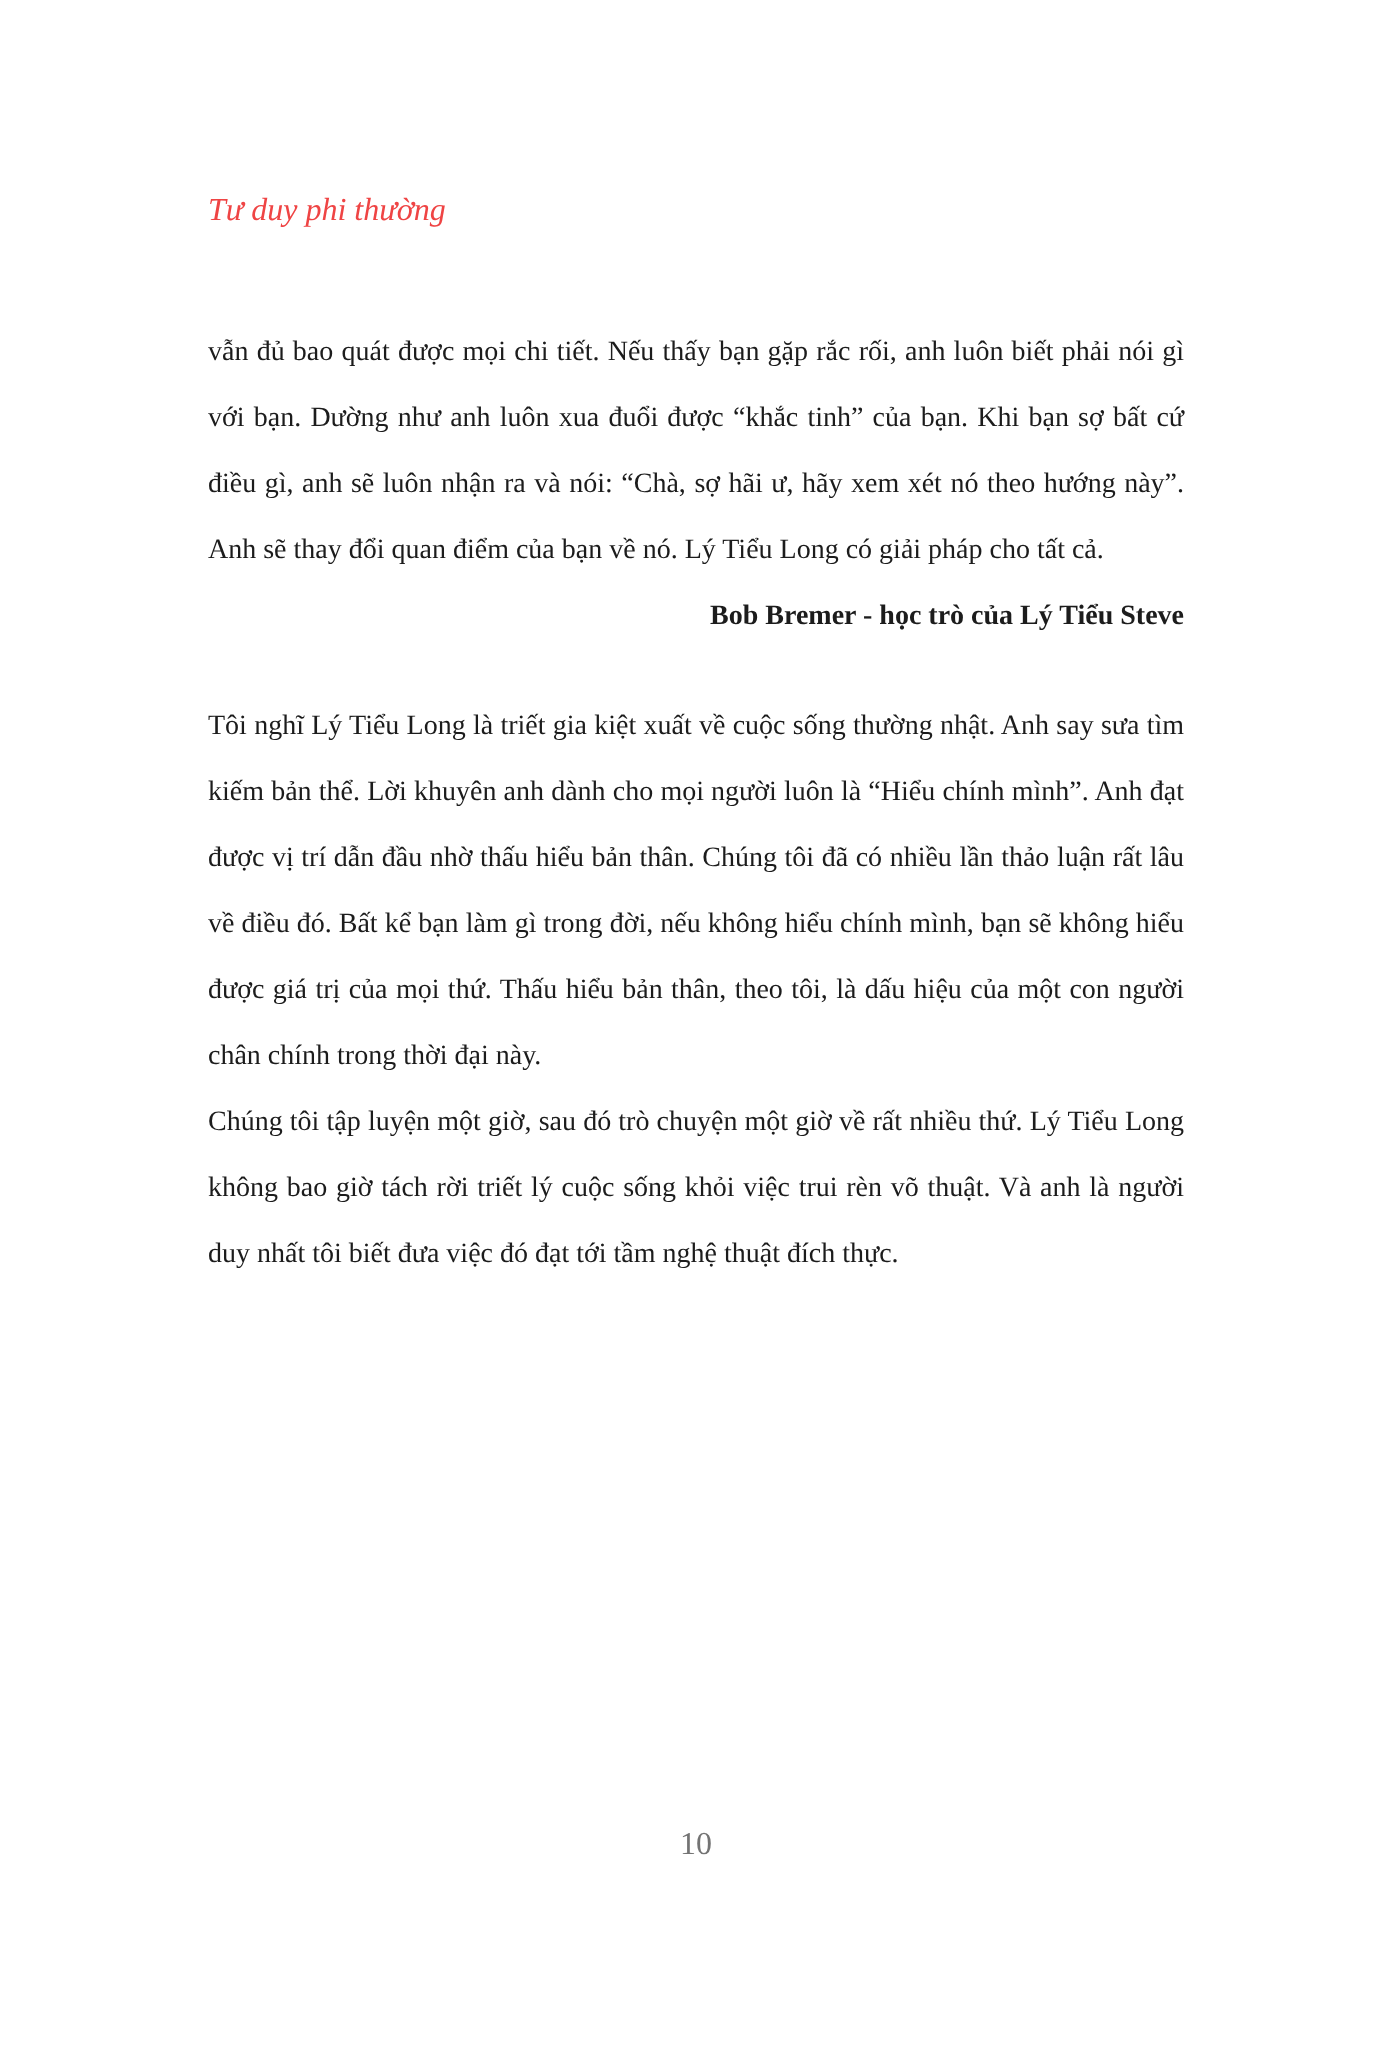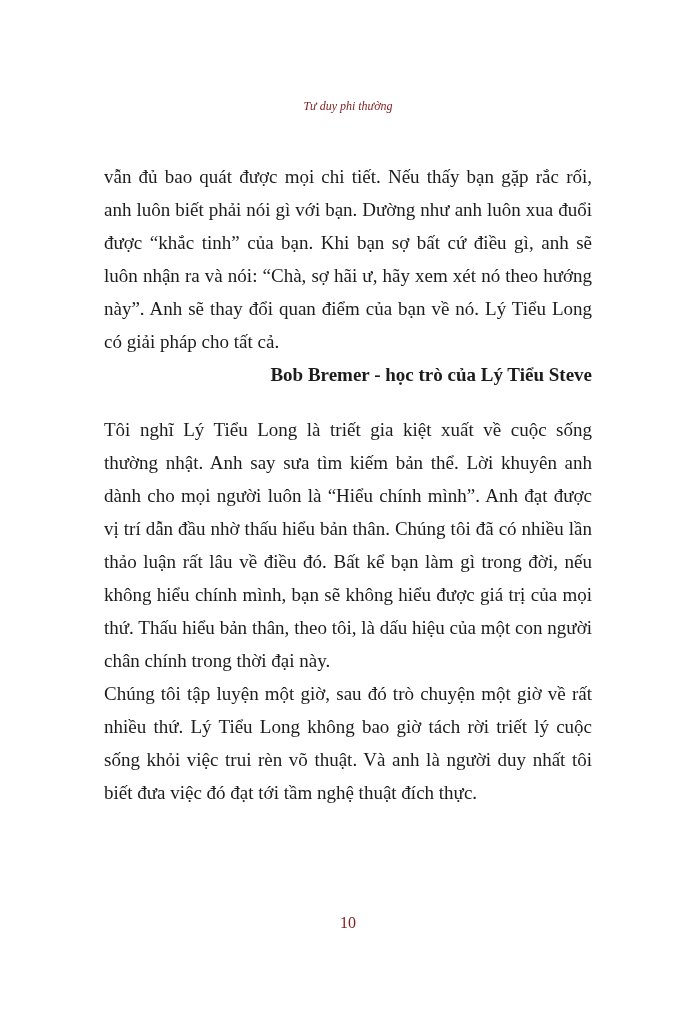--- a/index.html
+++ b/index.html
@@ -13,50 +13,49 @@
     height: 1024px;
     margin: 0 auto;
     background: #ffffff;
     box-sizing: border-box;
     padding: 96px 104px 0 104px;
     font-family: "Liberation Serif", "DejaVu Serif", serif;
     color: #1c1c1c;
     overflow: hidden;
   }
   .running-header {
-    text-align: center;
     font-style: italic;
-    font-size: 12px;
+    font-size: 16px;
     line-height: 20px;
-    color: #7f1d1d;
+    color: #ef4444;
     margin: 0 0 34px 0;
   }
   .body-text {
-    font-size: 19px;
+    font-size: 14px;
     line-height: 33px;
     text-align: justify;
     text-justify: inter-word;
     margin-top: 44px;
   }
   .para {
     margin: 0;
   }
   .attribution {
     margin: 0 0 22px 0;
     text-align: right;
     font-weight: 700;
   }
   .page-number {
     position: absolute;
     left: 0;
     right: 0;
     bottom: 92px;
     text-align: center;
     font-size: 16px;
-    color: #7f1d1d;
+    color: #737373;
   }
 </style>
 </head>
 <body>
 
 <div class="page">
 
   <div class="running-header">Tư duy phi thường</div>
 
   <div class="body-text">

